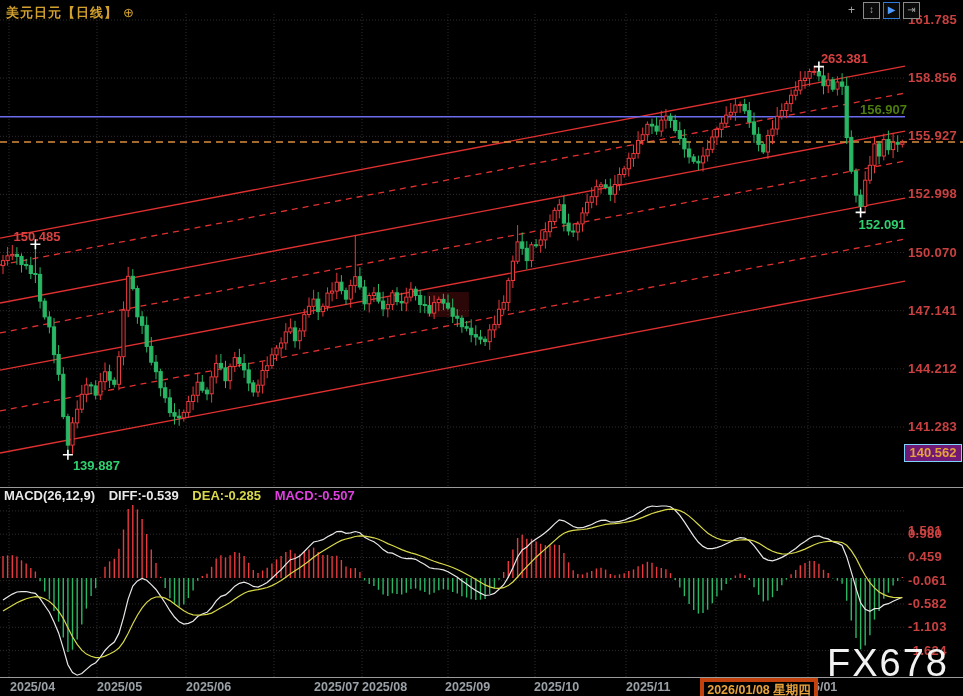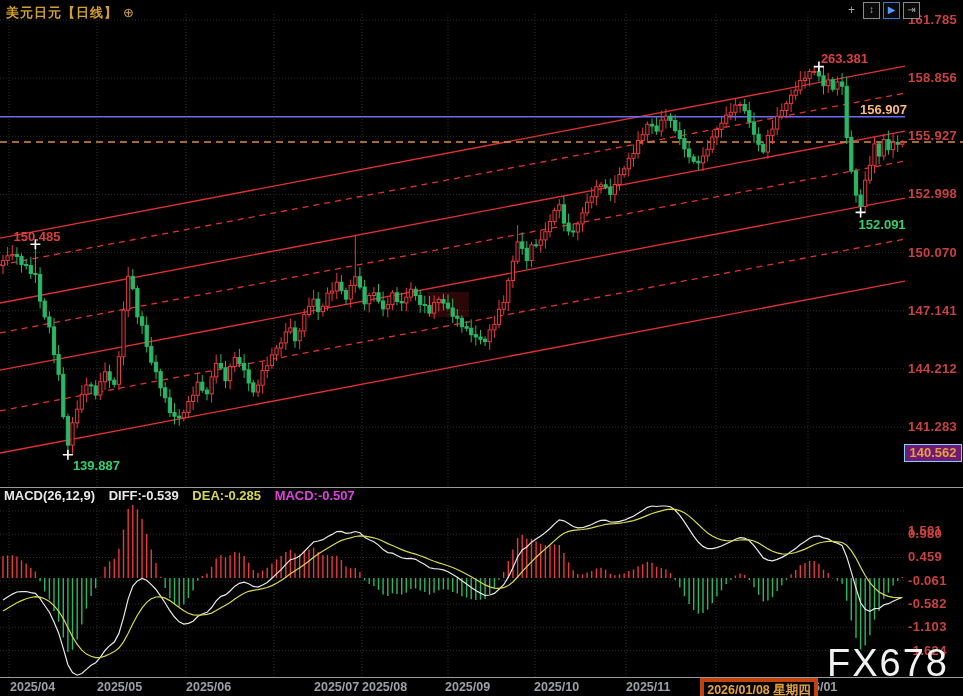--- a/index.html
+++ b/index.html
@@ -9,21 +9,21 @@
   .abs{position:absolute;white-space:nowrap;}
   #title-bar{left:6px;top:4px;font-size:13px;font-weight:bold;color:#d2a02e;letter-spacing:1px;z-index:8;}
   #title-bar .plus{font-size:13px;margin-left:5px;font-weight:normal;}
   #toolbar{left:843px;top:2px;z-index:9;display:flex;gap:3px;}
   .tool{width:15px;height:15px;font-size:10px;line-height:14px;text-align:center;color:#a8a8a8;
     border:1px solid #8a8a8a;background:#0a0a0a;cursor:pointer;}
   .tool.noborder{border-color:transparent;background:transparent;font-size:12px;}
   .tool.active{border-color:#2f7bdc;color:#4d9bff;}
   .axis-label{color:#c94040;font-size:13px;font-weight:bold;letter-spacing:.3px;z-index:4;}
   .ann{font-size:13px;font-weight:bold;z-index:6;}
-  #blue-price-label{color:#fdba74;font-size:13px;font-weight:bold;z-index:6;}
+  #blue-price-label{color:#4d7c0f;font-size:13px;font-weight:bold;z-index:6;}
   #orange-axis-box{left:904px;width:56px;height:16px;border:1px solid #7dd3fc;background:#701a75;
     color:#e8a23c;font-size:13px;font-weight:bold;text-align:center;line-height:16px;z-index:7;}
   #macd-header{left:4px;top:488px;font-size:13px;font-weight:bold;z-index:6;}
   #macd-header span{margin-right:10px;}
   .xlabel{top:680px;font-size:12.5px;font-weight:bold;color:#9aa0a6;z-index:3;text-align:right;}
   #crosshair-date{left:700px;top:678px;width:110px;height:16px;border:4px solid #c2410c;background:#000;
     color:#e8a23c;font-size:12.5px;font-weight:bold;text-align:center;line-height:16px;z-index:5;}
   #watermark{left:827px;top:642px;font-size:38px;color:#f2f2f2;letter-spacing:2px;z-index:10;}
 </style>
 </head>

